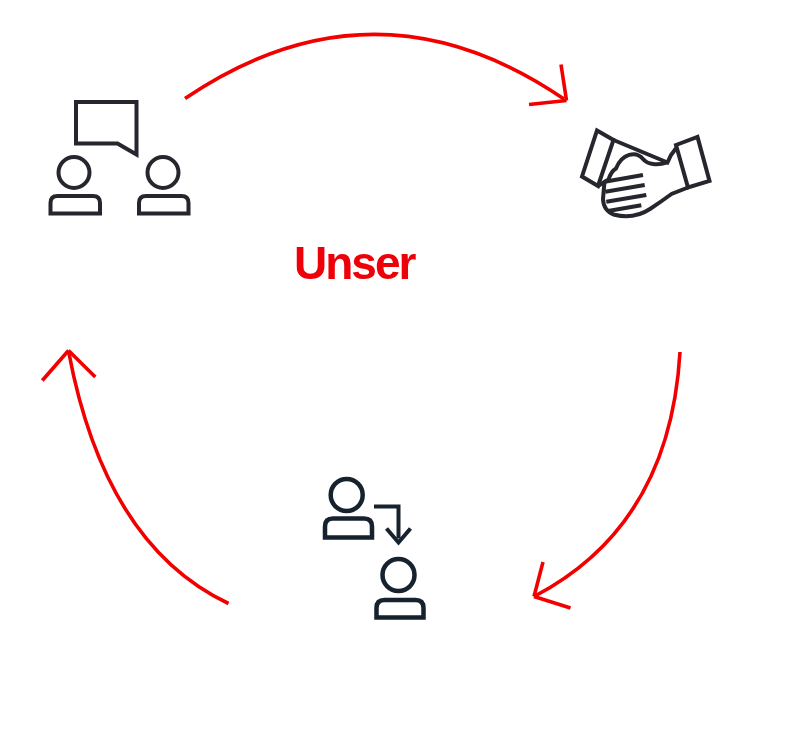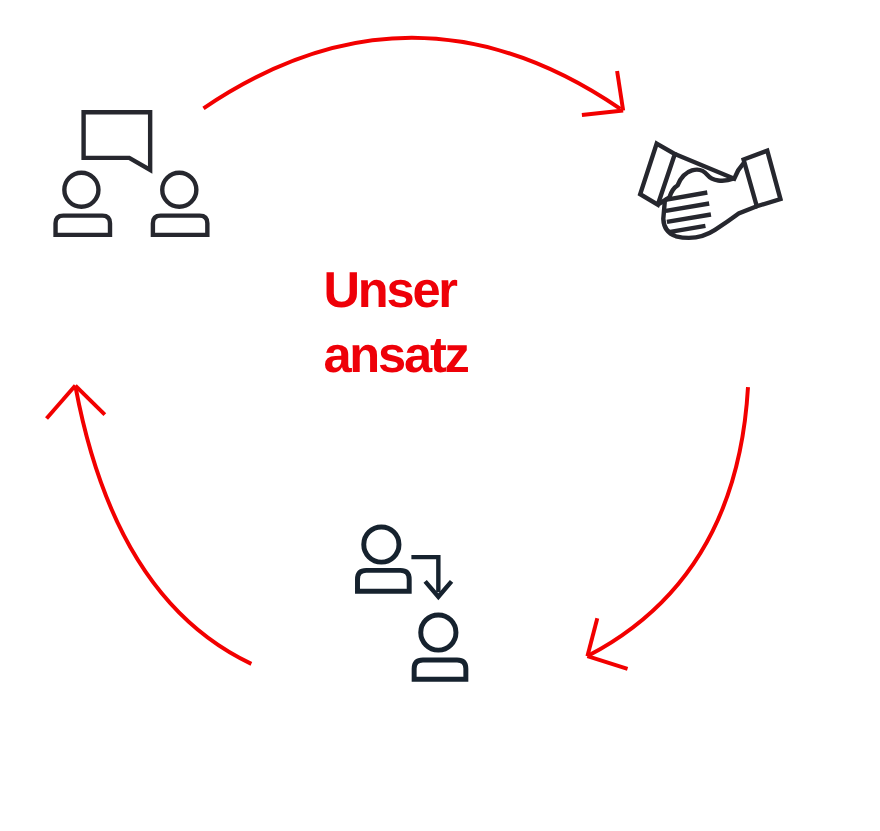--- a/index.html
+++ b/index.html
@@ -96,16 +96,15 @@
       <path class="person-fill" d="M 325 537.5 V 526.5 Q 325 518.5 333 518.5 H 364 Q 372 518.5 372 526.5 V 537.5 Z"></path>
       <path class="icon-navy" d="M 374 506.5 H 398.5 V 538.5"></path>
       <path class="icon-navy" d="M 386.5 528.5 L 398.5 542.5 L 410.5 528.5"></path>
       <circle class="person-fill" cx="398.5" cy="575" r="16"></circle>
       <path class="person-fill" d="M 376.5 617.5 V 608 Q 376.5 600 384.5 600 H 415.5 Q 423.5 600 423.5 608 V 617.5 Z"></path>
     </g>
   </svg>
 
   <div class="title-block">
     <div>Unser</div>
-    <div>ansatz</div>
   </div>
 
 </div>
 
 </body></html>

